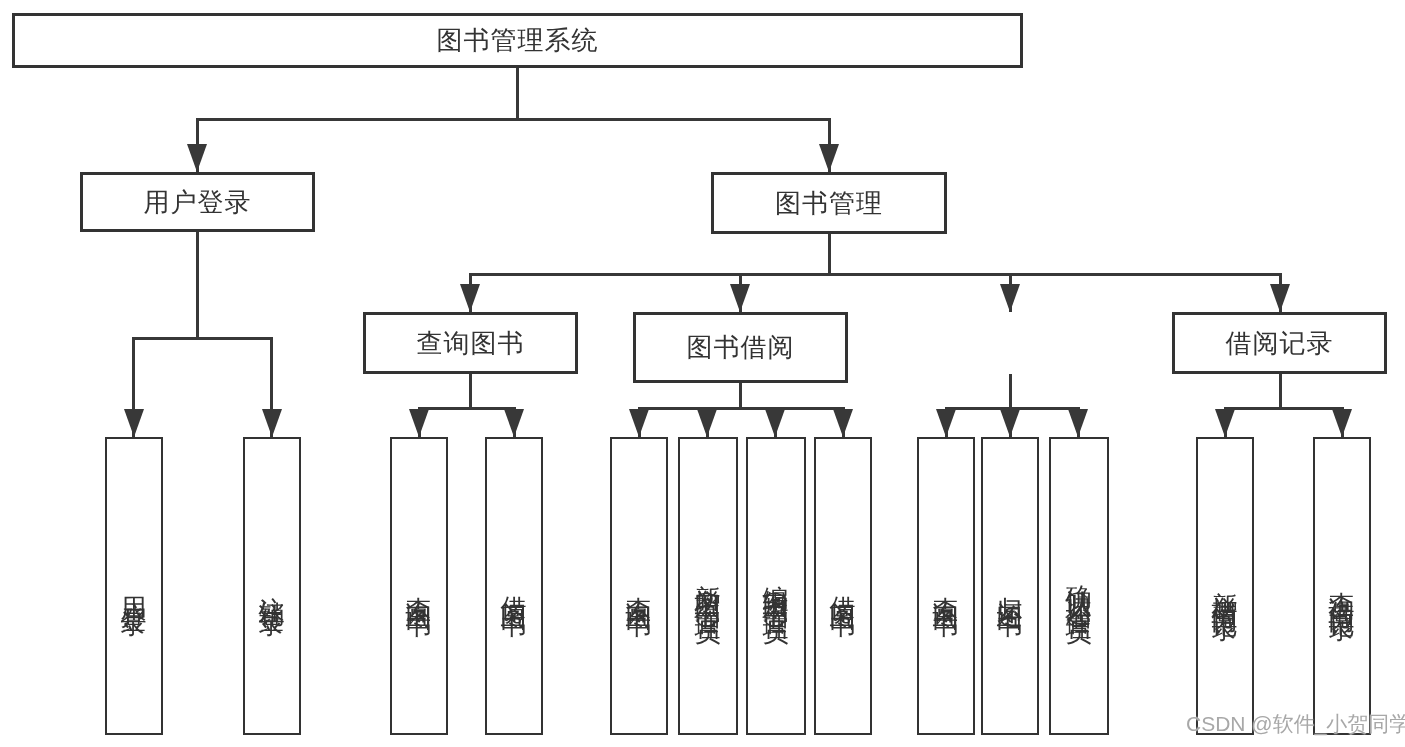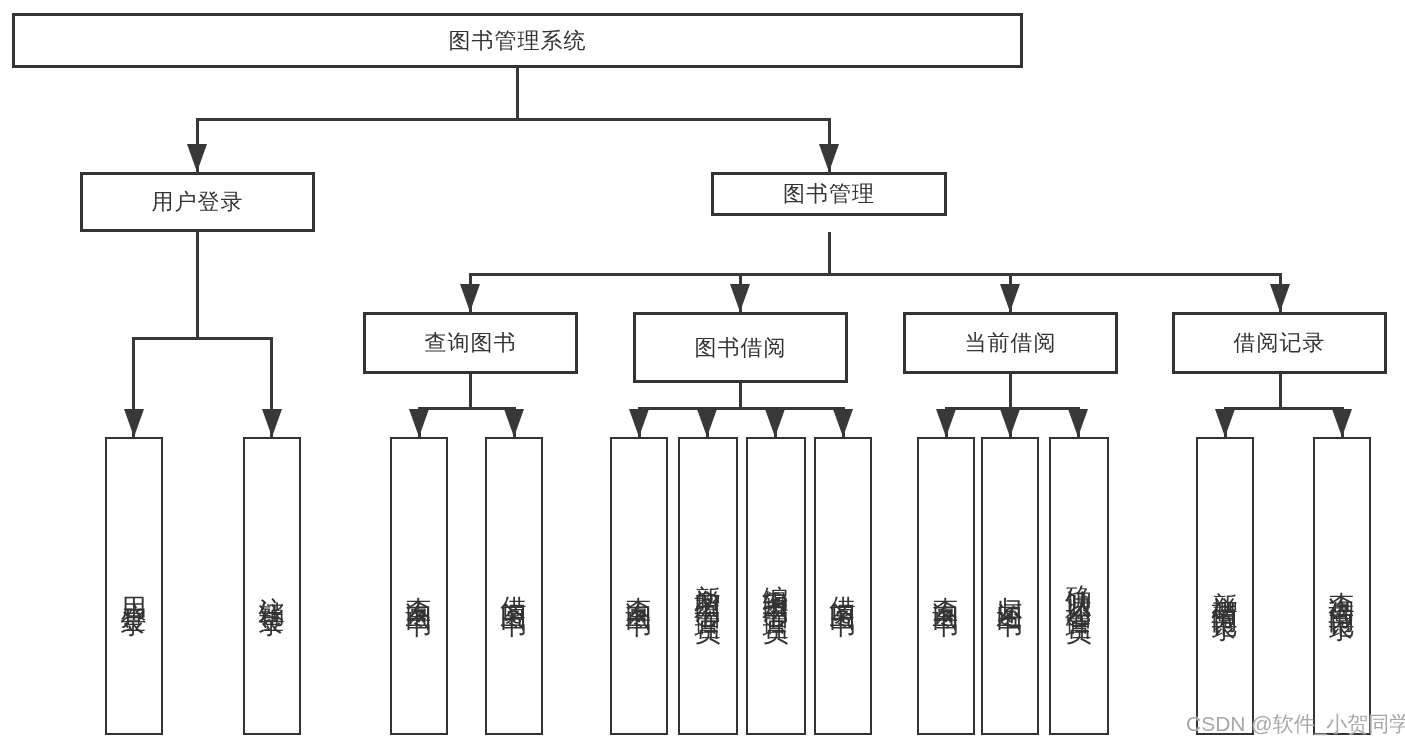--- a/index.html
+++ b/index.html
@@ -4,21 +4,21 @@
 <style>
   html,body{margin:0;padding:0;background:#fff;}
   .canvas{
     position:relative;width:1405px;height:747px;background:#fff;overflow:hidden;
     font-family:"Liberation Sans","DejaVu Sans",sans-serif;
   }
   
   .hbox{
     position:absolute;box-sizing:border-box;background:#fff;
     border:3px solid #333333;display:flex;align-items:center;justify-content:center;
-    font-size:22px;color:#333333;letter-spacing:1px;z-index:2;
+    font-size:26px;color:#333333;letter-spacing:1px;z-index:2;
   }
   
   .vbox{
     position:absolute;top:437px;height:298px;width:58px;box-sizing:border-box;
     background:#fff;border:2.5px solid #333333;
     display:flex;align-items:center;justify-content:center;z-index:2;
   }
   .vbox span{
     writing-mode:vertical-rl;text-orientation:mixed;
     font-size:26px;line-height:1;letter-spacing:5px;color:#333333;
@@ -49,21 +49,21 @@
   <div class="ln" style="left:516px;top:68px;width:3px;height:50px;"></div>
   <div class="ln" style="left:196px;top:118px;width:635px;height:3px;"></div>
   <div class="ln" style="left:196px;top:118px;width:3px;height:54px;"></div>
   <div class="ln" style="left:828px;top:118px;width:3px;height:54px;"></div>
   <div class="ar" style="left:187px;top:144px;"></div>
   <div class="ar" style="left:819px;top:144px;"></div>
 
   <div class="hbox" style="left:80px;top:172px;width:235px;height:60px;">
     <span>用户登录</span>
   </div>
-  <div class="hbox" style="left:711px;top:172px;width:236px;height:44px;">
+  <div class="hbox" style="left:711px;top:172px;width:236px;height:62px;">
     <span>图书管理</span>
   </div>
 
   <div class="ln" style="left:196px;top:232px;width:3px;height:105px;"></div>
   <div class="ln" style="left:132px;top:337px;width:141px;height:3px;"></div>
   <div class="ln" style="left:132px;top:337px;width:3px;height:100px;"></div>
   <div class="ln" style="left:270px;top:337px;width:3px;height:100px;"></div>
   <div class="ar" style="left:124px;top:409px;"></div>
   <div class="ar" style="left:262px;top:409px;"></div>
 
@@ -76,23 +76,20 @@
   <div class="ar" style="left:460px;top:284px;"></div>
   <div class="ar" style="left:730px;top:284px;"></div>
   <div class="ar" style="left:1000px;top:284px;"></div>
   <div class="ar" style="left:1270px;top:284px;"></div>
 
   <div class="hbox" style="left:363px;top:312px;width:215px;height:62px;">
     <span>查询图书</span>
   </div>
   <div class="hbox" style="left:633px;top:312px;width:215px;height:71px;">
     <span>图书借阅</span>
-  </div>
-  <div class="hbox" style="left:903px;top:312px;width:215px;height:62px;">
-    <span>当前借阅</span>
   </div>
   <div class="hbox" style="left:1172px;top:312px;width:215px;height:62px;">
     <span>借阅记录</span>
   </div>
 
   <div class="ln" style="left:469px;top:374px;width:3px;height:33px;"></div>
   <div class="ln" style="left:418px;top:407px;width:98px;height:3px;"></div>
   <div class="ln" style="left:418px;top:407px;width:3px;height:30px;"></div>
   <div class="ln" style="left:513px;top:407px;width:3px;height:30px;"></div>
   <div class="ar" style="left:409px;top:409px;"></div>

